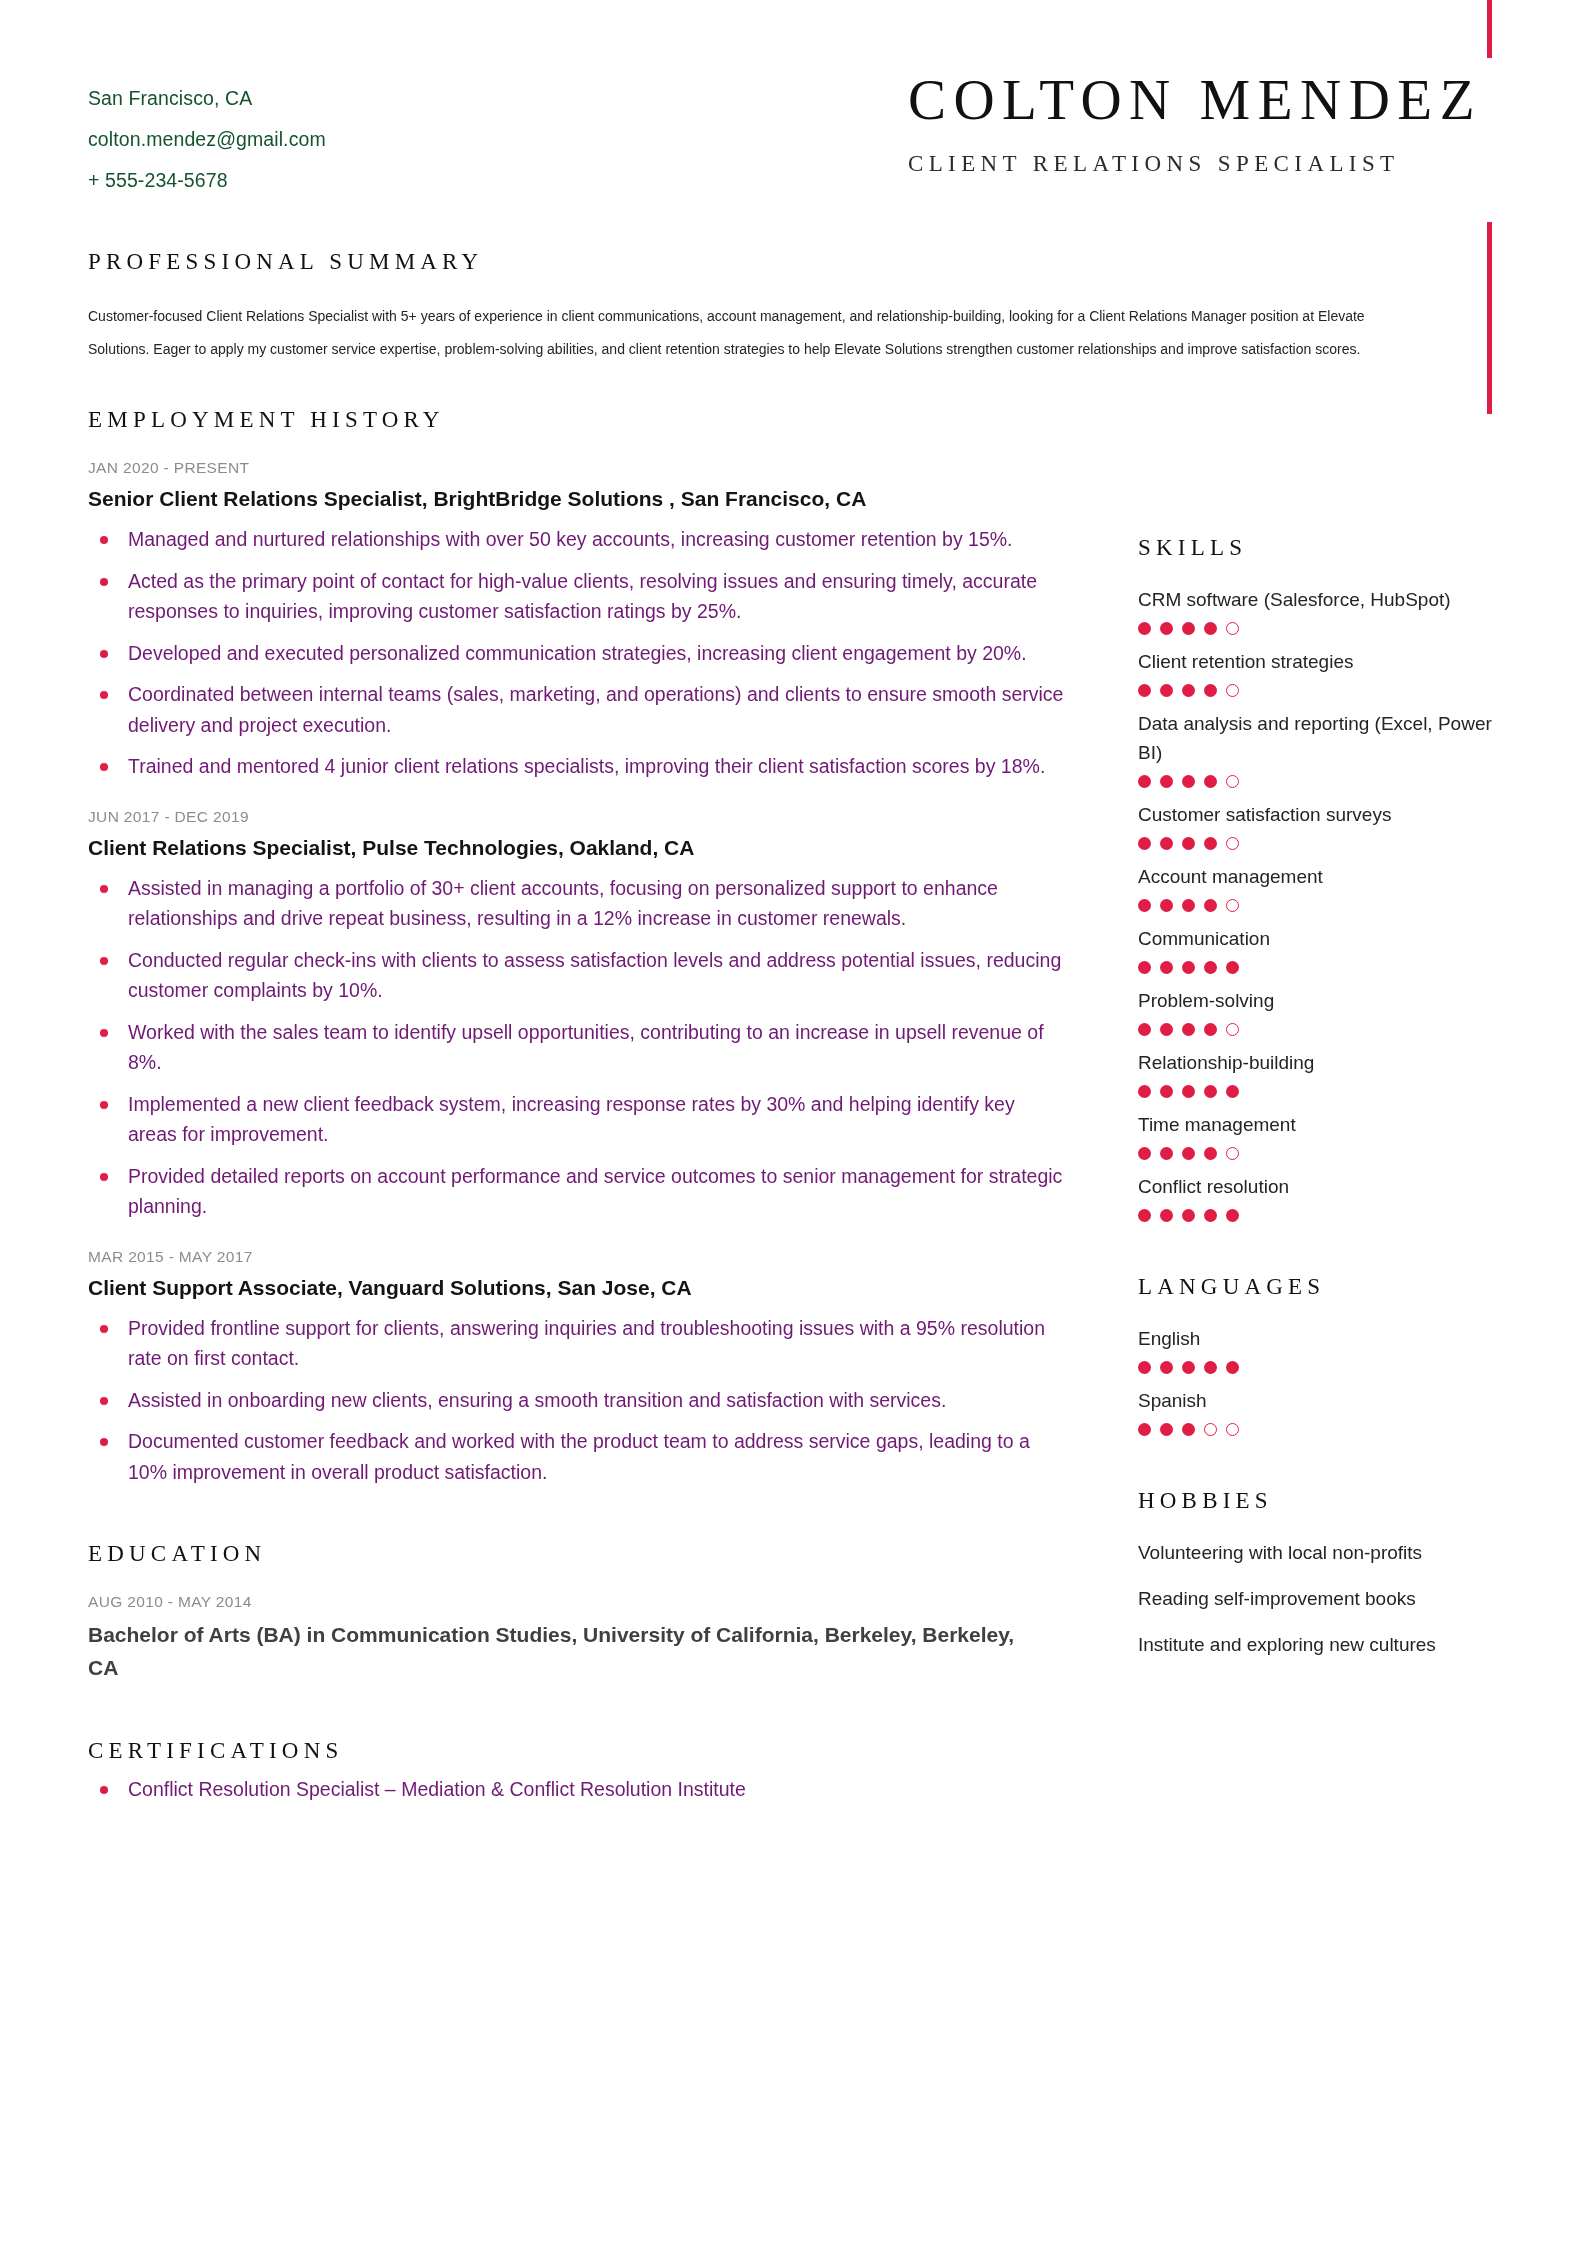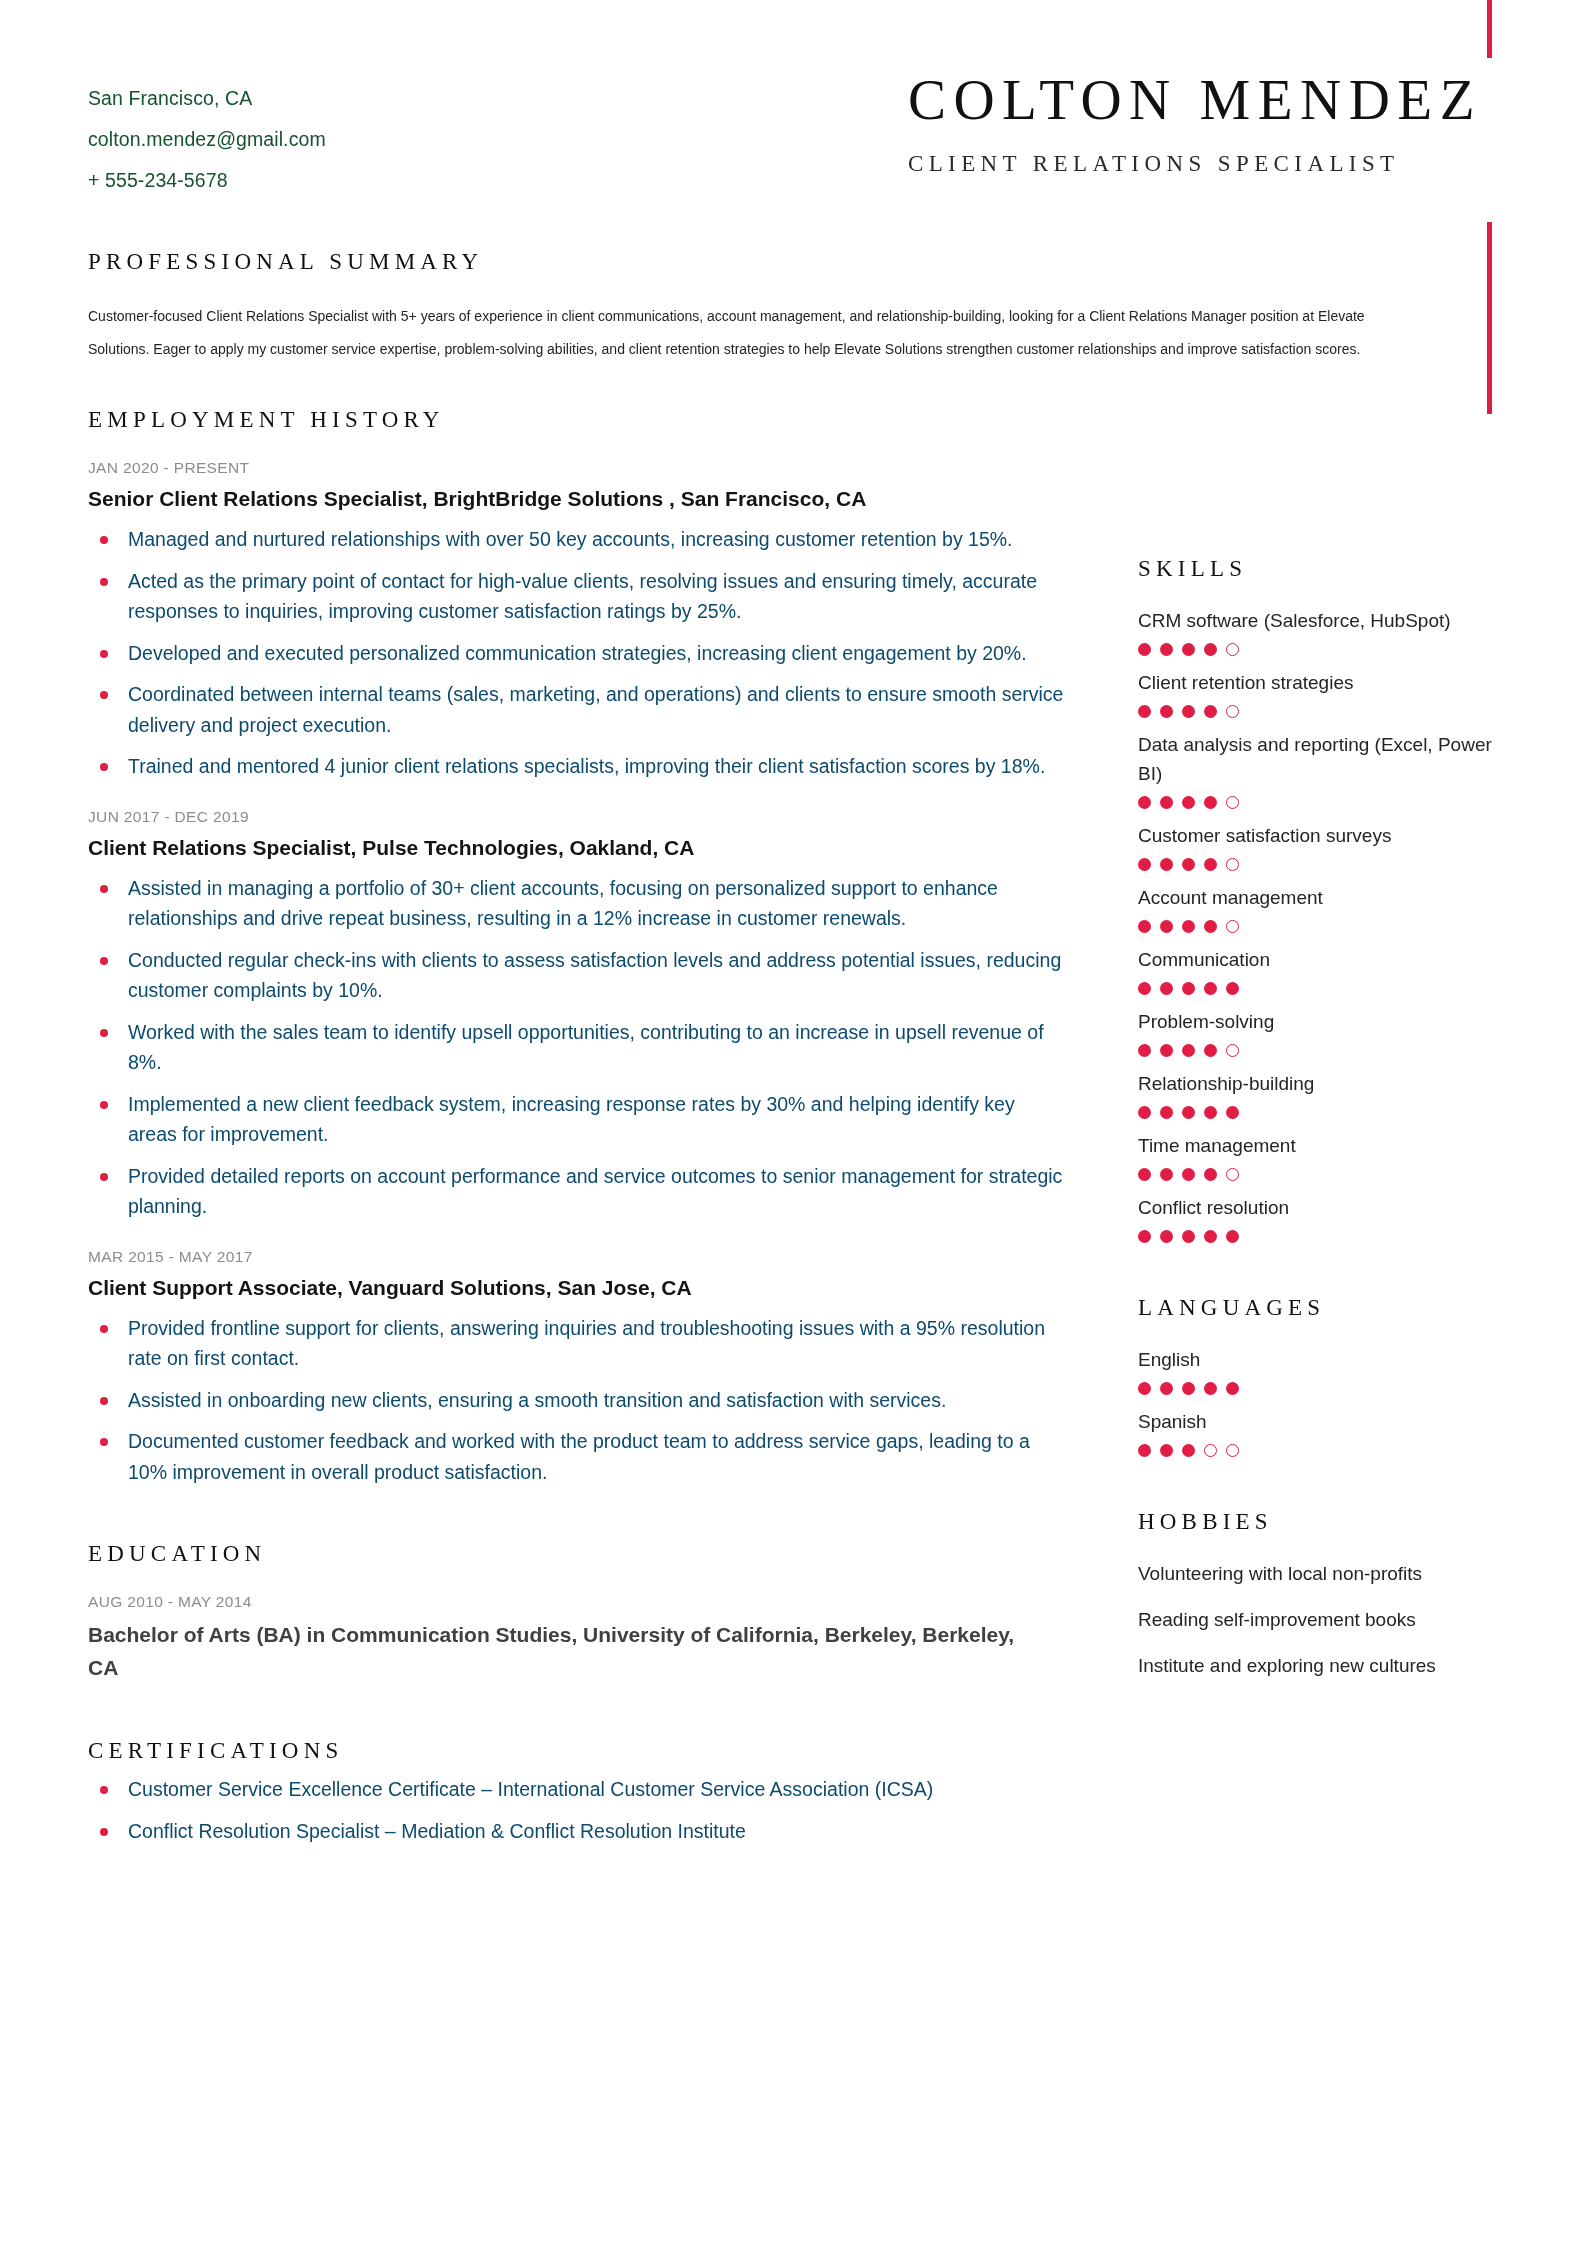--- a/index.html
+++ b/index.html
@@ -129,21 +129,21 @@
   ul.bullets {
     list-style: none;
     margin: 10px 0 0 0;
     padding: 0;
   }
   ul.bullets li {
     position: relative;
     padding-left: 40px;
     font-size: 19.5px;
     line-height: 30.5px;
-    color: #0c4a6e;
+    color: #701a75;
     margin-top: 11px;
   }
   ul.bullets li:first-child { margin-top: 6px; }
   ul.bullets li::before {
     content: "";
     position: absolute;
     left: 12px;
     top: 12px;
     width: 8px;
     height: 8px;
@@ -266,21 +266,20 @@
             <div class="entry edu-entry">
               <div class="entry-date">AUG 2010 - MAY 2014</div>
               <div class="entry-title edu-title">Bachelor of Arts (BA) in Communication Studies, University of California, Berkeley, Berkeley, CA</div>
             </div>
           </div>
       </div>
 
       <div class="block-gap">
         <div class="section-title">CERTIFICATIONS</div>
         <ul class="bullets" id="certification-items">
-            <li>Customer Service Excellence Certificate – International Customer Service Association (ICSA)</li>
             <li>Conflict Resolution Specialist – Mediation &amp; Conflict Resolution Institute</li>
           </ul>
       </div>
 
     </div>
 
     <div class="col-side">
 
       <div class="side-section">
         <div class="section-title">SKILLS</div>

